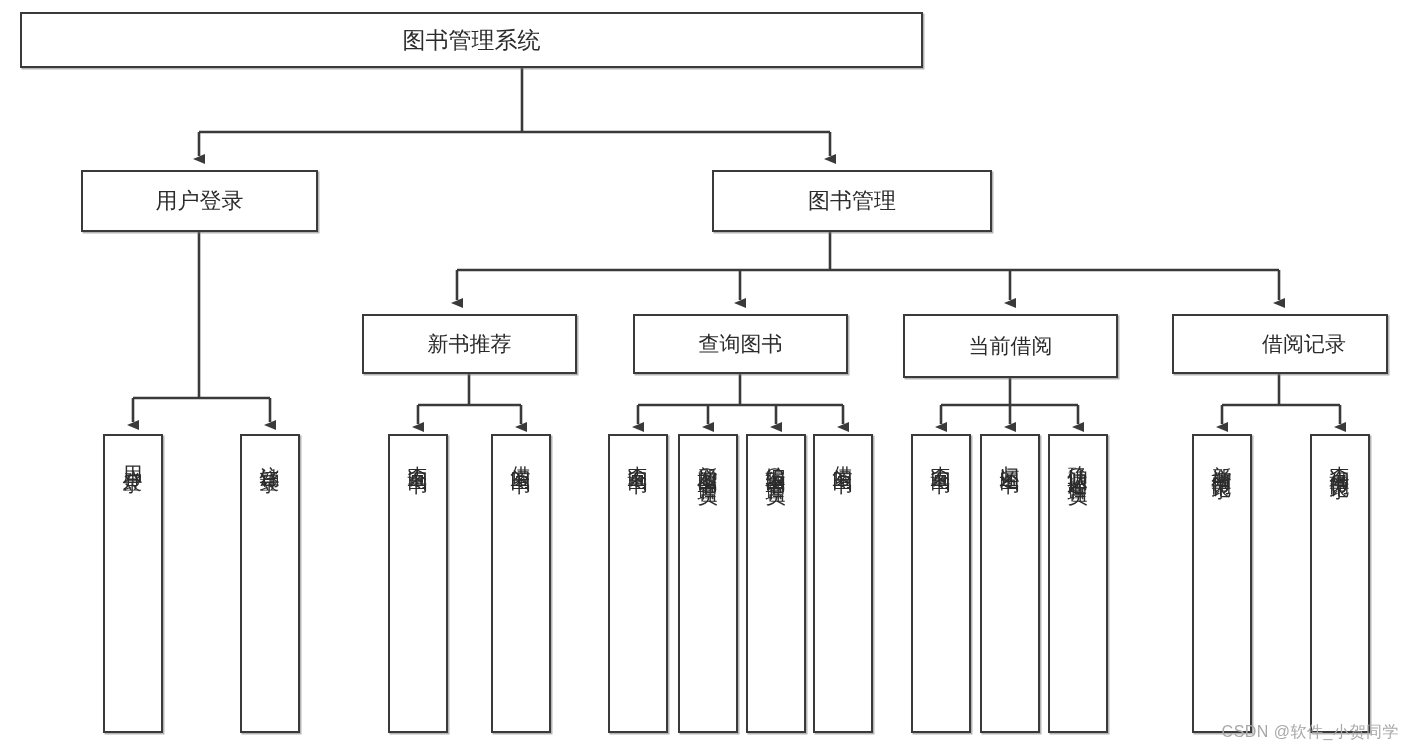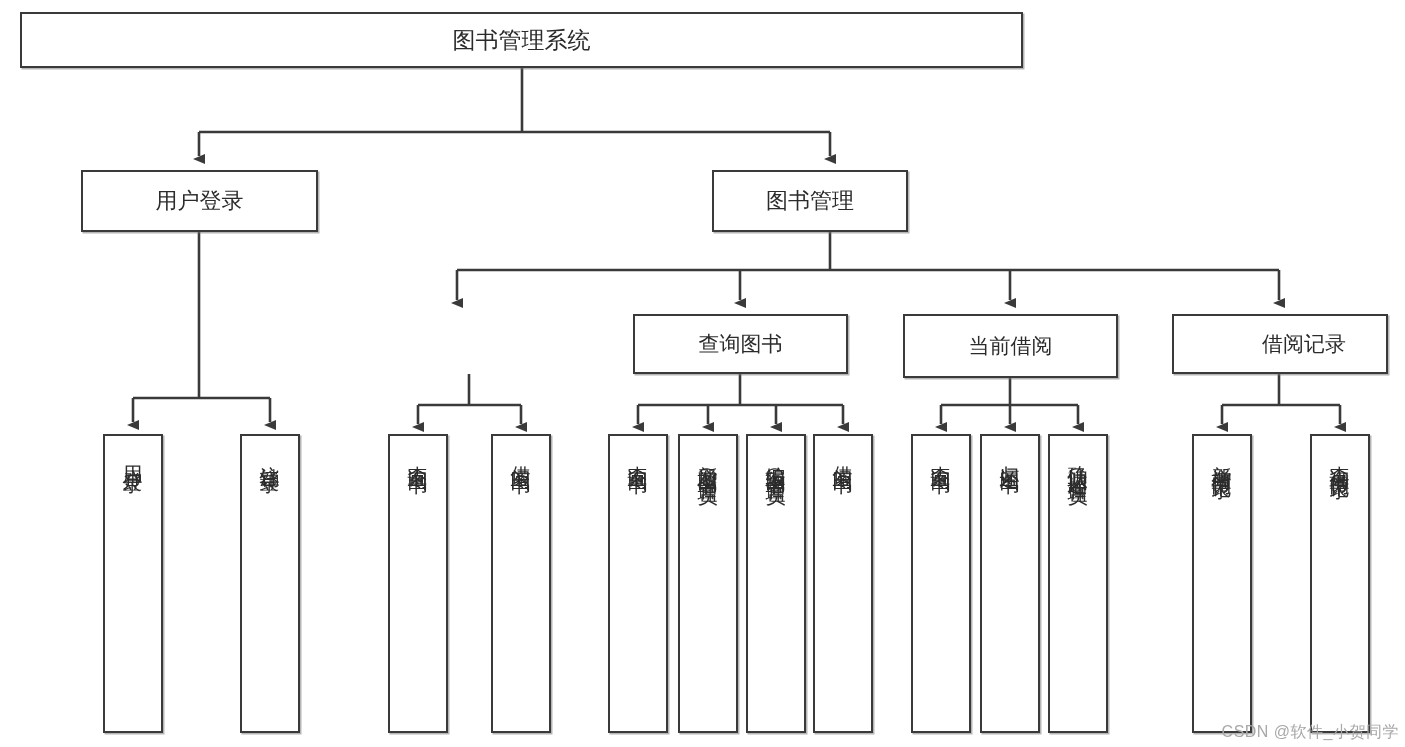--- a/index.html
+++ b/index.html
@@ -97,31 +97,34 @@
       <path d="M1010,405 L1010,424" marker-end="url(#arrow)"></path>
       <path d="M1078,405 L1078,424" marker-end="url(#arrow)"></path>
 
       <path d="M1279,374 L1279,405"></path>
       <path d="M1222,405 L1340,405"></path>
       <path d="M1222,405 L1222,424" marker-end="url(#arrow)"></path>
       <path d="M1340,405 L1340,424" marker-end="url(#arrow)"></path>
     </g>
   </svg>
 
-  <div class="node root" style="left:20px;top:12px;width:1003px;height:56px;">
+  <div class="node root" style="left:20px;top:12px;width:903px;height:56px;">
     <span>图书管理系统</span>
   </div>
 
   <div class="node lvl2" style="left:81px;top:170px;width:237px;height:62px;">
     <span>用户登录</span>
   </div>
-  <div class="node lvl2" style="left:712px;top:170px;width:196px;height:62px;">
+  <div class="node lvl2" style="left:712px;top:170px;width:280px;height:62px;">
     <span>图书管理</span>
   </div>
 
+  <div class="node lvl3" style="left:362px;top:314px;width:215px;height:60px;">
+    <span>新书推荐</span>
+  </div>
   <div class="node lvl3" style="left:633px;top:314px;width:215px;height:60px;">
     <span>查询图书</span>
   </div>
   <div class="node lvl3" style="left:903px;top:314px;width:215px;height:64px;">
     <span>当前借阅</span>
   </div>
   <div class="node lvl3" style="left:1172px;top:314px;width:216px;height:60px;padding-left:48px;">
     <span>借阅记录</span>
   </div>
 

